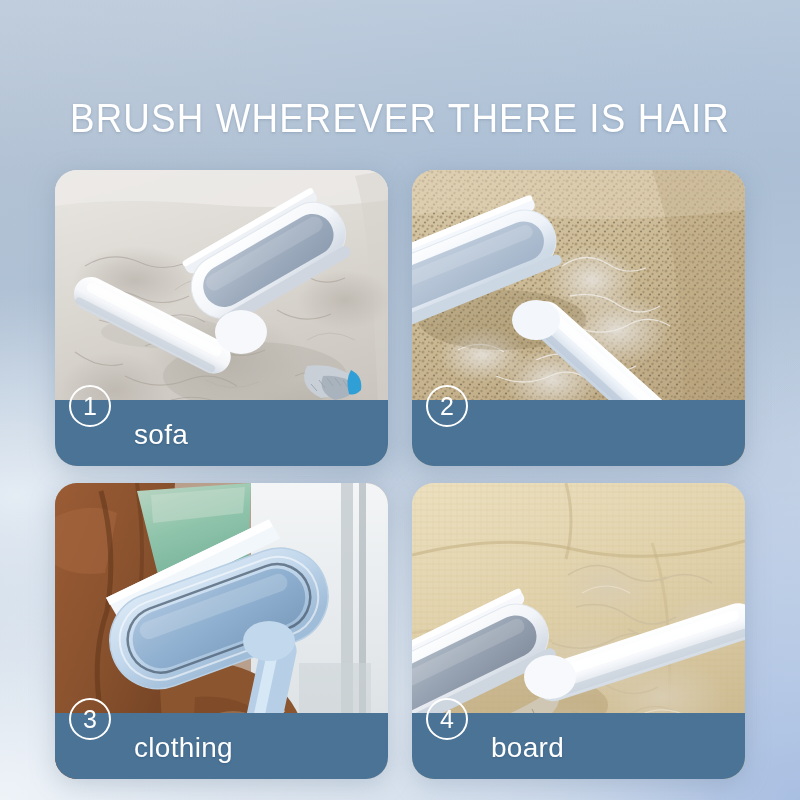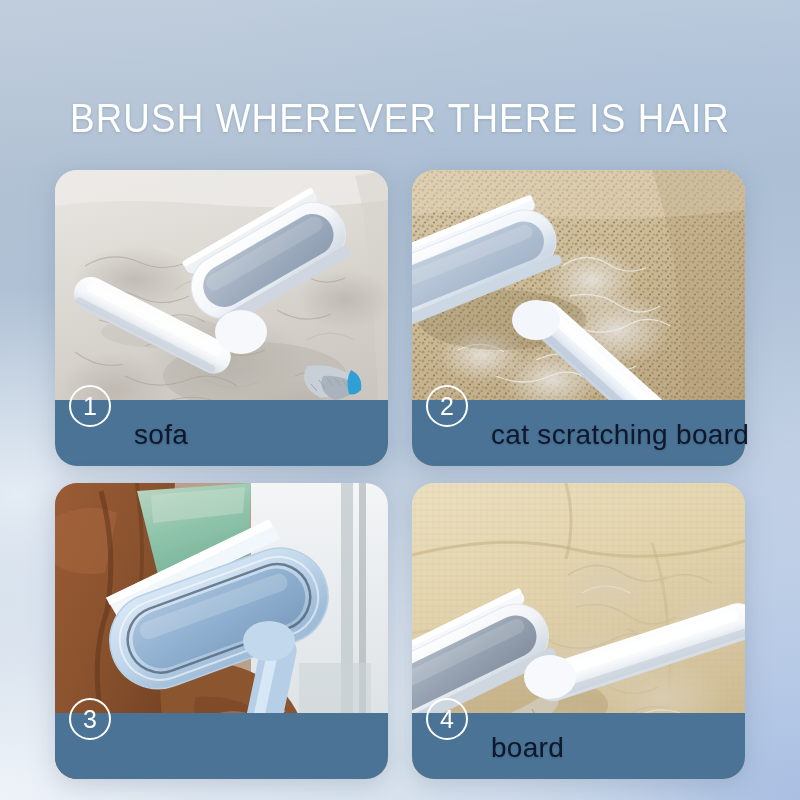--- a/index.html
+++ b/index.html
@@ -84,21 +84,21 @@
     height:66px;
     background:#4a7396;
     border-radius:0 0 22px 22px;
     z-index:6;
     display:flex;
     align-items:center;
   }
   .panel.sq-bl .caption { border-bottom-left-radius:22px; }
 
   .caption-label {
-    color:#0f172a;
+    color:#ffffff;
     font-size:28px;
     line-height:30px;
     letter-spacing:.3px;
     margin-left:79px;
     margin-top:4px;
     white-space:nowrap;
     text-shadow:0 1px 2px rgba(30,55,80,.25);
     text-align:right;
   }
 
@@ -311,21 +311,20 @@
           <rect x="96" y="182" width="215" height="36" rx="18" fill="url(#p2handle)"></rect>
           <rect x="108" y="188" width="188" height="10" rx="5" fill="#ffffff" opacity="0.8"></rect>
           <rect x="104" y="208" width="196" height="7" rx="3.5" fill="#bcc9da" opacity="0.75"></rect>
           <rect x="278" y="182" width="33" height="36" rx="16" fill="#93a9c4"></rect>
         </g>
         <ellipse cx="124" cy="150" rx="24" ry="20" fill="#f3f7fb"></ellipse>
       </svg>
     </div>
     <div class="caption">
       <div class="badge">2</div>
-      <div class="caption-label">cat scratching board</div>
     </div>
   </div>
 
   <div class="panel sq-bl">
     <div class="photo">
       <svg viewBox="0 0 333 296" preserveAspectRatio="none" aria-hidden="true">
         <defs>
           <linearGradient id="p3brown" x1="0" y1="0" x2="1" y2="1">
             <stop offset="0" stop-color="#9a5c35"></stop>
             <stop offset="0.5" stop-color="#88512d"></stop>
@@ -396,20 +395,21 @@
 
         <g transform="rotate(12 214 232)">
           <rect x="192" y="150" width="36" height="150" rx="17" fill="#b6cfe6"></rect>
           <rect x="199" y="158" width="11" height="134" rx="5" fill="#dcebf8" opacity="0.85"></rect>
         </g>
         <ellipse cx="214" cy="158" rx="26" ry="20" fill="#c2d8ec"></ellipse>
       </svg>
     </div>
     <div class="caption">
       <div class="badge">3</div>
+      <div class="caption-label">clothing</div>
     </div>
   </div>
 
   <div class="panel">
     <div class="photo">
       <svg viewBox="0 0 333 296" preserveAspectRatio="none" aria-hidden="true">
         <defs>
           <linearGradient id="p4bg" x1="0" y1="0" x2="0.35" y2="1">
             <stop offset="0" stop-color="#ece0c0"></stop>
             <stop offset="0.5" stop-color="#e0d1ab"></stop>

